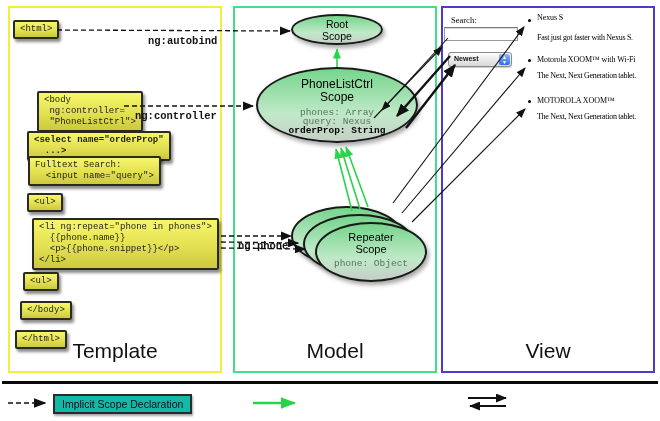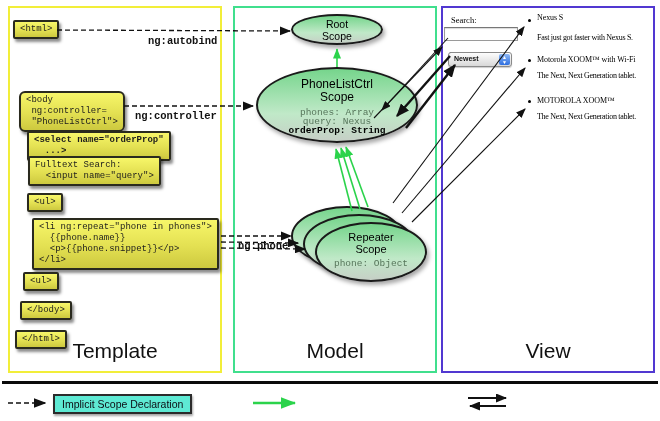--- a/index.html
+++ b/index.html
@@ -53,21 +53,21 @@
   #sort-select .stepper{position:absolute;right:1px;top:1px;bottom:1px;width:11px;
                         border-radius:2px;background:linear-gradient(#8db9f7,#2f6fe0);
                         color:#fff;font-size:5px;line-height:5px;text-align:center;
                         padding-top:1px;}
   .vitem-title{position:absolute;font-size:8px;white-space:nowrap;letter-spacing:-0.1px;}
   .vitem-desc{position:absolute;font-size:8px;white-space:nowrap;letter-spacing:-0.3px;}
   .bullet{position:absolute;width:3px;height:3px;border-radius:50%;background:#000;}
   
   #separator{position:absolute;left:2px;top:381px;width:656px;height:3px;background:#0a0a0a;}
   .legend-box{position:absolute;top:394px;height:16px;line-height:16px;padding:0 7px;
-              background:#5eead4;border:2px solid #2b2b2b;font-size:10.5px;color:#0d0d14;
+              background:#14b8a6;border:2px solid #2b2b2b;font-size:10.5px;color:#0d0d14;
               box-shadow:1px 2px 2px rgba(0,0,0,0.35);white-space:nowrap;}
   #legend-implicit{left:53px;}
   #legend-inherit{left:305px;}
   #legend-binding{left:513px;}
   svg.overlay{position:absolute;left:0;top:0;pointer-events:none;}
 </style>
 </head>
 <body>
 
 <div id="stage">
@@ -76,21 +76,21 @@
     <div class="panel-label">Template</div>
   </div>
   <div class="panel" id="panel-model">
     <div class="panel-label">Model</div>
   </div>
   <div class="panel" id="panel-view">
     <div class="panel-label">View</div>
   </div>
 
   <div class="codebox" style="left:13px;top:20px;">&lt;html&gt;</div>
-  <div class="codebox" style="left:19px;top:91px;border-radius:6px;">&lt;body
+  <div class="codebox" style="left:37px;top:91px;">&lt;body
  ng:controller=
  "PhoneListCtrl"&gt;</div>
   <div class="codebox bold" style="left:27px;top:131px;">&lt;select name="orderProp"
   ...&gt;</div>
   <div class="codebox" style="left:28px;top:156px;">Fulltext Search:
   &lt;input name="query"&gt;</div>
   <div class="codebox" style="left:27px;top:193px;">&lt;ul&gt;</div>
   <div class="codebox" style="left:32px;top:218px;">&lt;li ng:repeat="phone in phones"&gt;
   {{phone.name}}
   &lt;p&gt;{{phone.snippet}}&lt;/p&gt;

